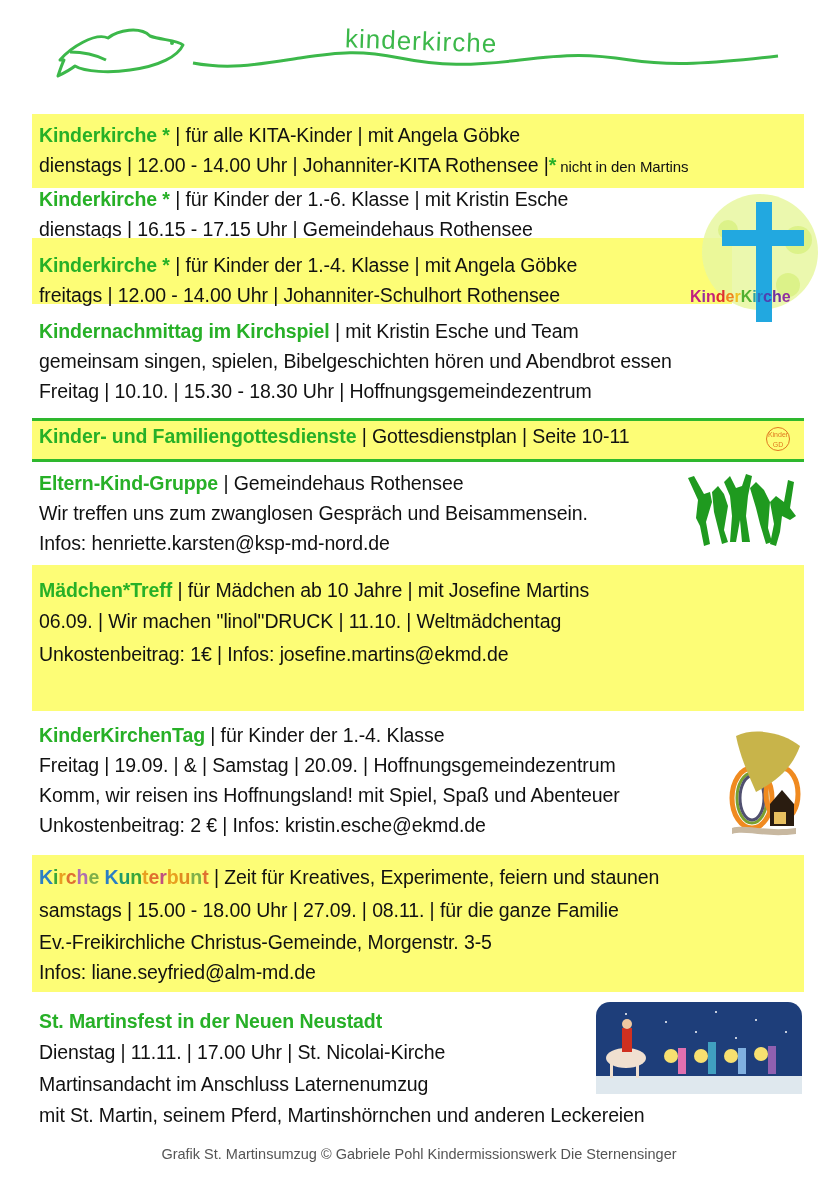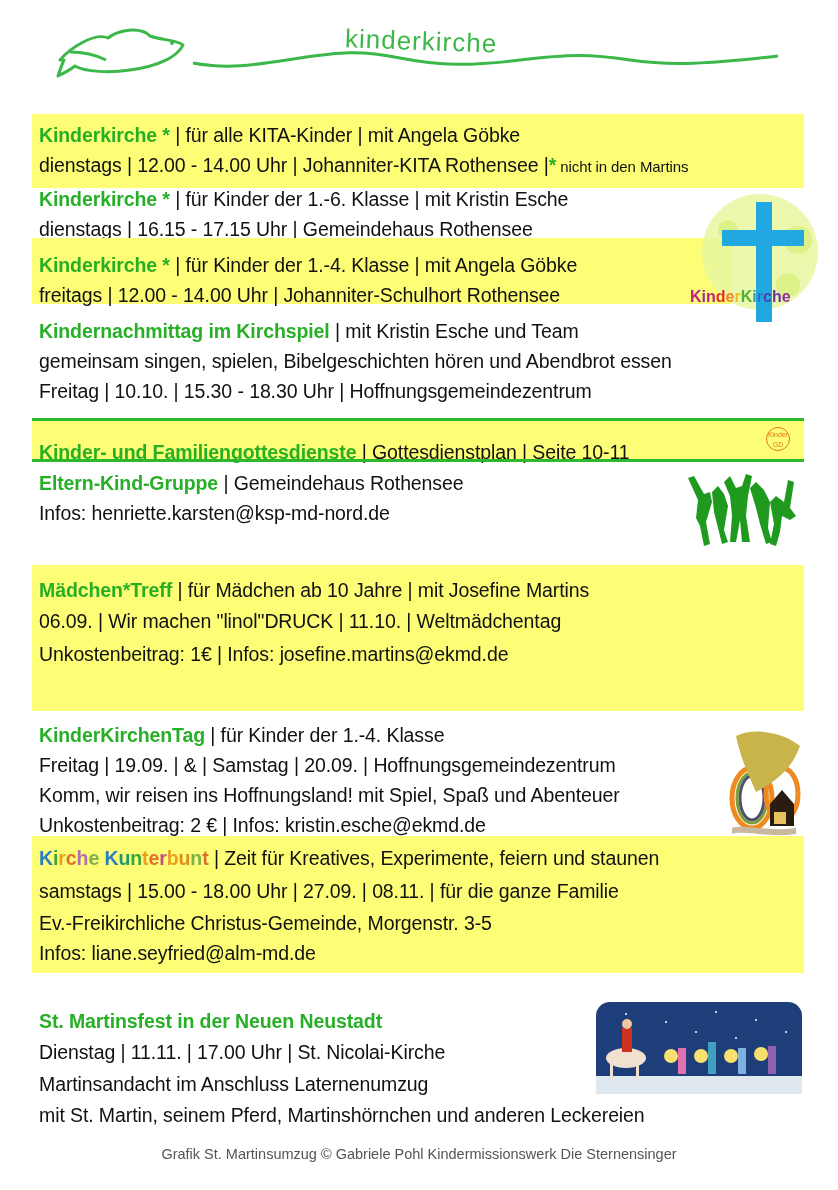--- a/index.html
+++ b/index.html
@@ -64,31 +64,32 @@
   </div>
 </div>
 
 <div class="block" style="top:316px;height:96px;">
   <div class="line"><span class="g">Kindernachmittag im Kirchspiel</span><span> | mit Kristin Esche und Team</span></div>
   <div class="line"><span>gemeinsam singen, spielen, Bibelgeschichten hören und Abendbrot essen</span></div>
   <div class="line"><span>Freitag | 10.10.  | 15.30 - 18.30 Uhr | Hoffnungsgemeindezentrum</span></div>
 </div>
 
 <div class="divider-green" style="top:418px;"></div>
-<div class="block yellow" style="top:421px;height:38px;padding-top:16px;">
+<div class="block yellow" style="top:421px;height:38px;padding-top:0;">
   <div class="line"><span class="g">Kinder- und Familiengottesdienste</span><span> | Gottesdienstplan | Seite 10-11</span></div>
   <div style="position:absolute;left:734px;top:6px;width:24px;height:24px;border:1.5px solid #e07820;border-radius:50%;color:#e07820;font-size:7px;line-height:10px;text-align:center;box-sizing:border-box;padding-top:2px;">
     <div>Kinder</div>
       <div>GD</div>
   </div>
 </div>
 <div class="divider-green" style="top:459px;"></div>
 
 <div class="block" style="top:468px;height:92px;">
   <div class="line"><span class="g">Eltern-Kind-Gruppe</span><span> | Gemeindehaus Rothensee</span></div>
+  <div class="line"><span>Wir treffen uns zum zwanglosen Gespräch und Beisammensein.</span></div>
   <div class="line"><span>Infos: henriette.karsten@ksp-md-nord.de</span></div>
 </div>
 <div class="img" style="left:684px;top:472px;width:114px;height:80px;">
   <svg width="114" height="80">
     <g fill="#1f9a1f">
       <path d="M4 6 L10 4 L20 22 L26 20 L28 30 L22 50 L26 72 L20 74 L16 54 L12 46 L14 28 Z"></path>
       <path d="M28 20 L34 14 L40 22 L44 34 L40 58 L44 70 L38 72 L34 56 L30 40 Z"></path>
       <path d="M40 10 L46 4 L52 16 L58 14 L62 2 L68 4 L64 24 L62 44 L66 70 L58 70 L56 48 L52 70 L46 70 L48 44 L46 24 Z"></path>
       <path d="M66 16 L72 10 L80 18 L86 30 L84 56 L88 70 L82 72 L76 52 L72 36 Z"></path>
       <path d="M86 30 L92 24 L100 30 L104 8 L110 10 L106 36 L112 44 L106 48 L98 44 L96 60 L92 74 L86 72 L90 52 Z"></path>
@@ -114,21 +115,21 @@
     <ellipse cx="26" cy="70" rx="15" ry="25" fill="none" stroke="#7aa030" stroke-width="3"></ellipse>
     <ellipse cx="26" cy="70" rx="12" ry="22" fill="none" stroke="#505070" stroke-width="3"></ellipse>
     <ellipse cx="56" cy="66" rx="16" ry="26" fill="none" stroke="#f08a20" stroke-width="5"></ellipse>
     <path d="M10 8 C 30 -2, 60 6, 74 18 C 66 40, 52 52, 30 64 C 22 46, 14 28, 10 8 Z" fill="#c8b44a"></path>
     <path d="M44 76 L 56 62 L 68 76 L 68 98 L 44 98 Z" fill="#2a1c10"></path>
     <rect x="48" y="84" width="12" height="12" fill="#e8c060"></rect>
     <path d="M6 100 C 20 96, 40 104, 70 100 L 70 106 C 40 110, 20 102, 6 106 Z" fill="#c8b8a0"></path>
   </svg>
 </div>
 
-<div class="block yellow" style="top:836px;height:137px;padding-top:6px;">
+<div class="block yellow" style="top:855px;height:137px;padding-top:6px;">
   <div class="line" style="line-height:32px;"><span class="g"><span style="color:#2a7fc4">K</span><span style="color:#3aa63a">i</span><span style="color:#e8a020">r</span><span style="color:#e07030">c</span><span style="color:#b070b0">h</span><span style="color:#7fb04a">e</span><span> </span><span style="color:#2a7fc4">K</span><span style="color:#1f9a6a">u</span><span style="color:#3aa63a">n</span><span style="color:#e8a020">t</span><span style="color:#e07030">e</span><span style="color:#c05080">r</span><span style="color:#e8a020">b</span><span style="color:#e08a20">u</span><span style="color:#7fb04a">n</span><span style="color:#e07030">t</span></span><span> | Zeit für Kreatives, Experimente, feiern und staunen</span></div>
   <div class="line" style="line-height:34px;"><span>samstags | 15.00 - 18.00 Uhr | 27.09. | 08.11. | für die ganze Familie</span></div>
   <div class="line"><span>Ev.-Freikirchliche Christus-Gemeinde, Morgenstr. 3-5</span></div>
   <div class="line"><span>Infos: liane.seyfried@alm-md.de</span></div>
 </div>
 
 <div class="block" style="top:1006px;height:125px;">
   <div class="line"><span class="g">St. Martinsfest in der Neuen Neustadt</span></div>
   <div class="line" style="line-height:32px;"><span>Dienstag | 11.11. | 17.00 Uhr | St. Nicolai-Kirche</span></div>
   <div class="line" style="line-height:32px;"><span>Martinsandacht im Anschluss Laternenumzug</span></div>

